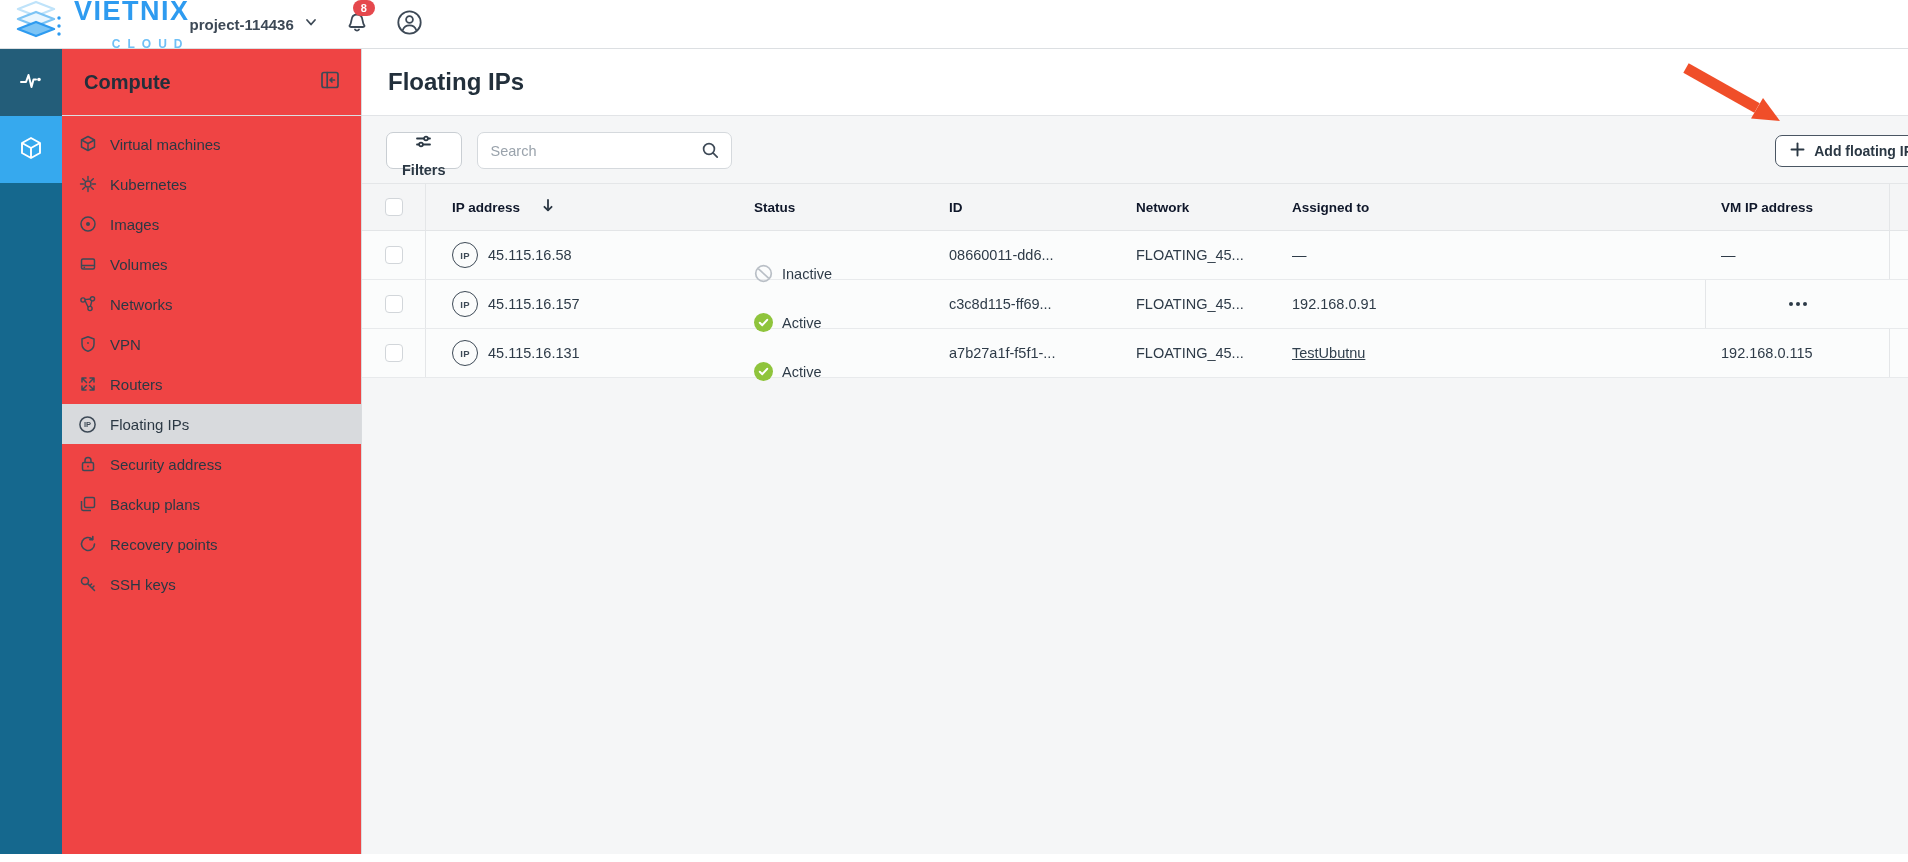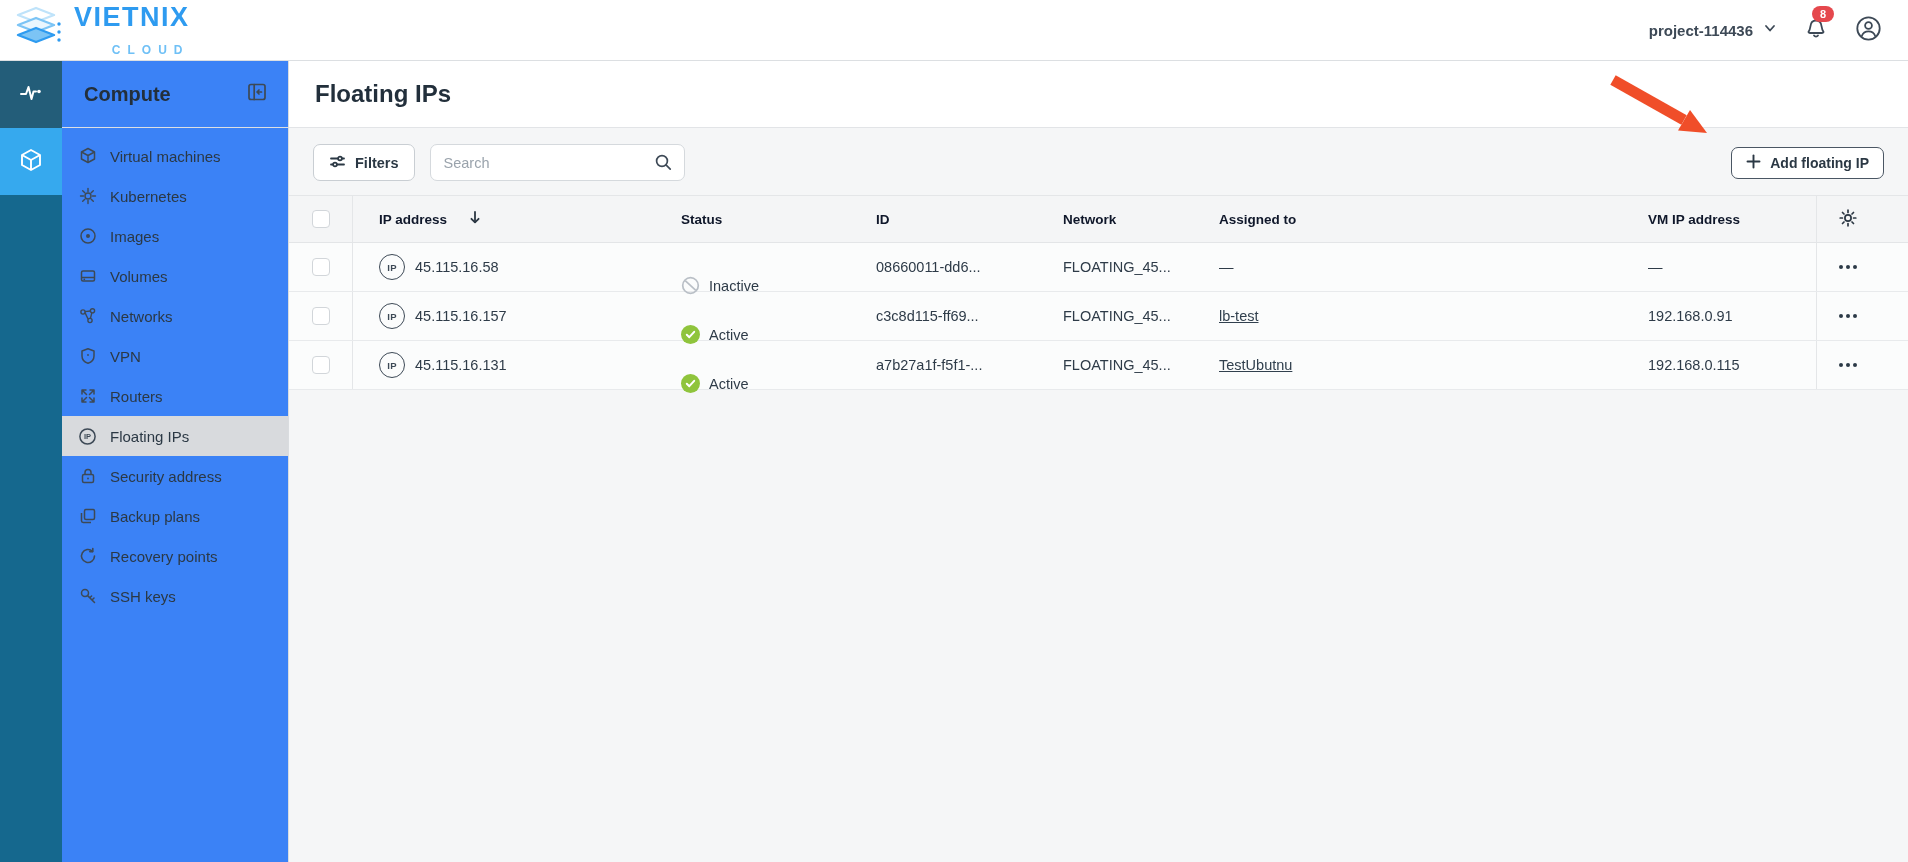--- a/index.html
+++ b/index.html
@@ -1,60 +1,60 @@
 <!DOCTYPE html>
 <html><head>
 <meta charset="utf-8">
 <style>
   * { margin:0; padding:0; box-sizing:border-box; }
   html,body { width:1908px; height:862px; overflow:hidden;
     font-family:"Liberation Sans","DejaVu Sans",sans-serif; background:#fff; color:#2e3b48; }
 
   
-  .topbar { height:61px; background:#fff; border-bottom:1px solid #dcdfe2;
-    display:flex; align-items:center; justify-content:space-between; padding:0 26px 0 14px; }
+  .topbar { height:49px; background:#fff; border-bottom:1px solid #dcdfe2;
+    display:flex; align-items:center; padding:0 26px 0 14px; }
   .brand { display:flex; align-items:center; gap:8px; }
   .brand-text { display:flex; flex-direction:column; align-items:flex-end; line-height:1; }
   .brand-name { font-size:27px; font-weight:800; letter-spacing:1.5px; color:#2e9bf0; }
   .brand-sub  { font-size:12px; font-weight:700; letter-spacing:7px; color:#6fc0f6; margin-top:13px; }
   .top-right { display:flex; align-items:center; gap:26px; }
   .project-switcher { display:flex; align-items:center; gap:10px; cursor:pointer; }
   .project-name { font-size:15px; font-weight:700; color:#3d4956; }
   .bell-wrap { position:relative; }
   .badge { position:absolute; top:-9px; left:9px; background:#e5484d; color:#fff;
     font-size:11px; font-weight:700; border-radius:9px; padding:2px 8px; }
 
   
   .layout { display:flex; height:805px; }
   .rail { width:62px; background:#15688e; display:flex; flex-direction:column; flex:none; }
   .rail-tile { height:67px; display:flex; align-items:center; justify-content:center; }
   .rail-tile.dark { background:#235d79; }
   .rail-tile.active { background:#36a9ee; }
 
-  .sidebar { width:227px; background:#3b82f6; border-right:1px solid #d9dcdf; flex:none;
+  .sidebar { width:300px; background:#ef4444; border-right:1px solid #d9dcdf; flex:none;
     display:flex; flex-direction:column; }
   .sidebar-head { height:67px; border-bottom:1px solid #dcdfe2; display:flex;
     align-items:center; justify-content:space-between; padding:0 20px 0 22px; }
   .sidebar-title { font-size:20px; font-weight:600; color:#232f3b; }
   .nav { padding-top:8px; }
   .nav-item { height:40px; display:flex; align-items:center; gap:13px; padding:0 10px 0 16px;
     font-size:15px; color:#2b3844; cursor:pointer; }
   .nav-item.active { background:#d8dadd; }
   .nav-ic { width:19px; height:19px; display:flex; align-items:center; justify-content:center; flex:none; }
 
   
   .main { flex:1; position:relative; background:#f5f6f7; display:flex; flex-direction:column; }
   .page-head { height:67px; background:#fff; border-bottom:1px solid #e2e4e7;
     display:flex; align-items:center; padding-left:26px; flex:none; }
   .page-title { font-size:24px; font-weight:600; color:#222f3b; }
 
   .toolbar { display:flex; align-items:center; margin:16px 24px 0 24px; height:37px; flex:none; }
   .btn-filters { display:flex; align-items:center; gap:9px; background:#fff;
     border:1px solid #c9ced3; border-radius:7px; height:37px; padding:0 15px;
-    font-size:14.5px; font-weight:700; color:#2b3844; cursor:pointer; }
+    font-size:14.5px; font-weight:700; color:#2b3844; cursor:pointer;flex-direction:column; }
   .search-box { position:relative; margin-left:15px; }
   .search-box input { width:255px; height:37px; border:1px solid #d5d9dd; border-radius:7px;
     padding:0 40px 0 13px; font-size:14.5px; color:#be185d; background:#fff; outline:none;
     font-family:inherit; }
   .search-box input::placeholder { color:#9aa3ac; }
   .search-ic { position:absolute; right:12px; top:9px; }
   .btn-add { margin-left:auto; display:flex; align-items:center; gap:9px; background:#fff;
     border:1px solid #4a5663; border-radius:7px; height:32px; padding:0 14px;
     font-size:14px; font-weight:700; color:#2b3844; cursor:pointer; }
 
@@ -435,23 +435,20 @@
         <div class="cell status">
           <span class="st-ic active">
             <svg width="11" height="11" viewBox="0 0 11 11" fill="none" stroke="#fff" stroke-width="2" stroke-linecap="round" stroke-linejoin="round">
                 <polyline points="1.8,5.8 4.3,8.2 9.2,2.8"></polyline>
               </svg>
           </span>
           <span>Active</span>
         </div>
         <div class="cell">c3c8d115-ff69...</div>
         <div class="cell">FLOATING_45...</div>
-        <div class="cell">
-            <a class="cell-link" href="#">lb-test</a>
-          </div>
         <div class="cell">192.168.0.91</div>
         <div class="col-gear">
           <span class="kebab">
               <i></i>
               <i></i>
               <i></i>
             </span>
         </div>
       </div>
 

